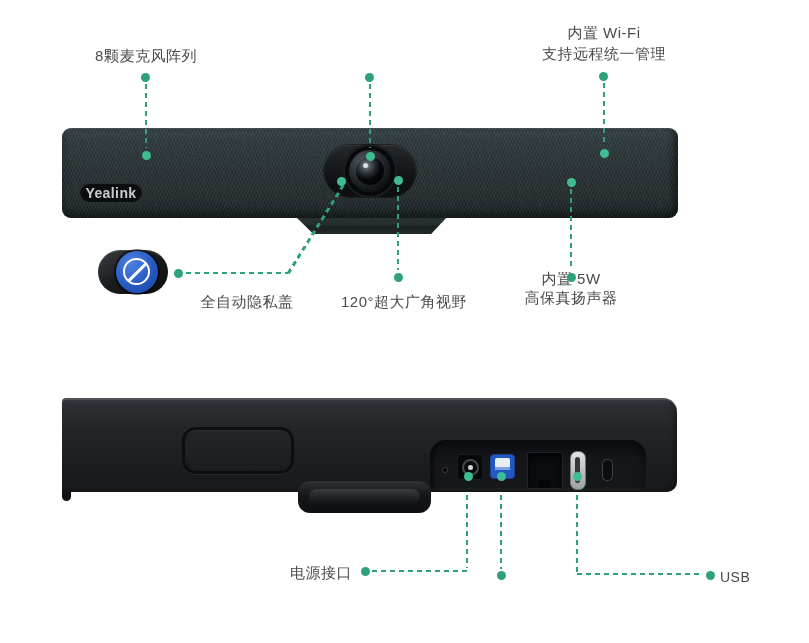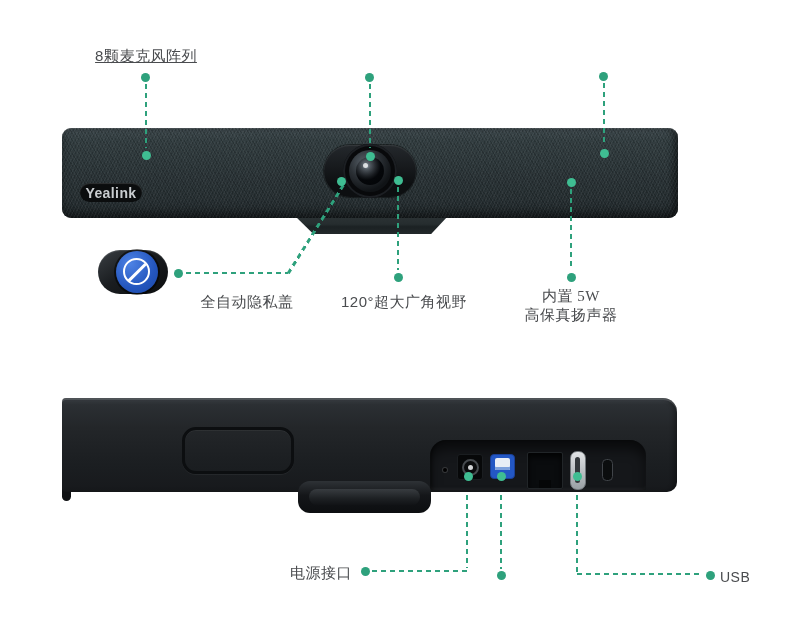--- a/index.html
+++ b/index.html
@@ -92,21 +92,25 @@
   .usba-slot{position:absolute;left:3.5px;top:5px;width:5px;height:26px;border-radius:2.5px;
         background:#34383c;}
   .klock{position:absolute;left:172px;top:19px;width:9px;height:20px;border-radius:4.5px;
         border:1.5px solid #404449;background:#0b0d0e;}
 </style>
 </head>
 <body>
 
 <div class="stage">
 
-  <div class="lbl" style="left:66px;top:46px;width:160px;text-decoration:underline;">8颗麦克风阵列</div>
+  <div class="lbl" style="left:66px;top:46px;width:160px;">8颗麦克风阵列</div>
+  <div class="lbl" style="left:504px;top:22px;width:200px;line-height:21px;">
+    <span style="display:block;">内置 Wi-Fi</span>
+    <span style="display:block;">支持远程统一管理</span>
+  </div>
 
   <div class="dot" style="left:141px;top:73px;"></div>
   <div class="dv" style="left:144.5px;top:84px;height:64px;"></div>
   <div class="dot" style="left:365px;top:73px;"></div>
   <div class="dv" style="left:368.5px;top:84px;height:64px;"></div>
   <div class="dot" style="left:599px;top:72px;"></div>
   <div class="dv" style="left:602.5px;top:83px;height:62px;"></div>
 
   <div class="stand"></div>
   <div class="bar">
@@ -137,21 +141,21 @@
   <div class="dh" style="left:186px;top:271.5px;width:102px;"></div>
   <div class="dd" style="left:288px;top:272px;width:104px;transform:rotate(-58deg);"></div>
   <div class="lbl" style="left:167px;top:292px;width:160px;">全自动隐私盖</div>
 
   <div class="dv" style="left:396.5px;top:187px;height:83px;"></div>
   <div class="dot" style="left:393.5px;top:272.5px;"></div>
   <div class="lbl" style="left:314px;top:292px;width:180px;">120°超大广角视野</div>
 
   <div class="dv" style="left:569.5px;top:189px;height:81px;"></div>
   <div class="dot" style="left:566.5px;top:272.5px;"></div>
-  <div class="lbl" style="left:491px;top:287px;width:160px;line-height:19px;font-family:Liberation Serif, serif;">
+  <div class="lbl" style="left:491px;top:269px;width:160px;line-height:19px;">
     <span style="display:block;">内置 5W</span>
     <span style="display:block;">高保真扬声器</span>
   </div>
 
   <div class="foot"></div>
   <div class="rear">
     <div class="recess"></div>
     <div class="ports">
       <div class="reset"></div>
       <div class="pwr">

